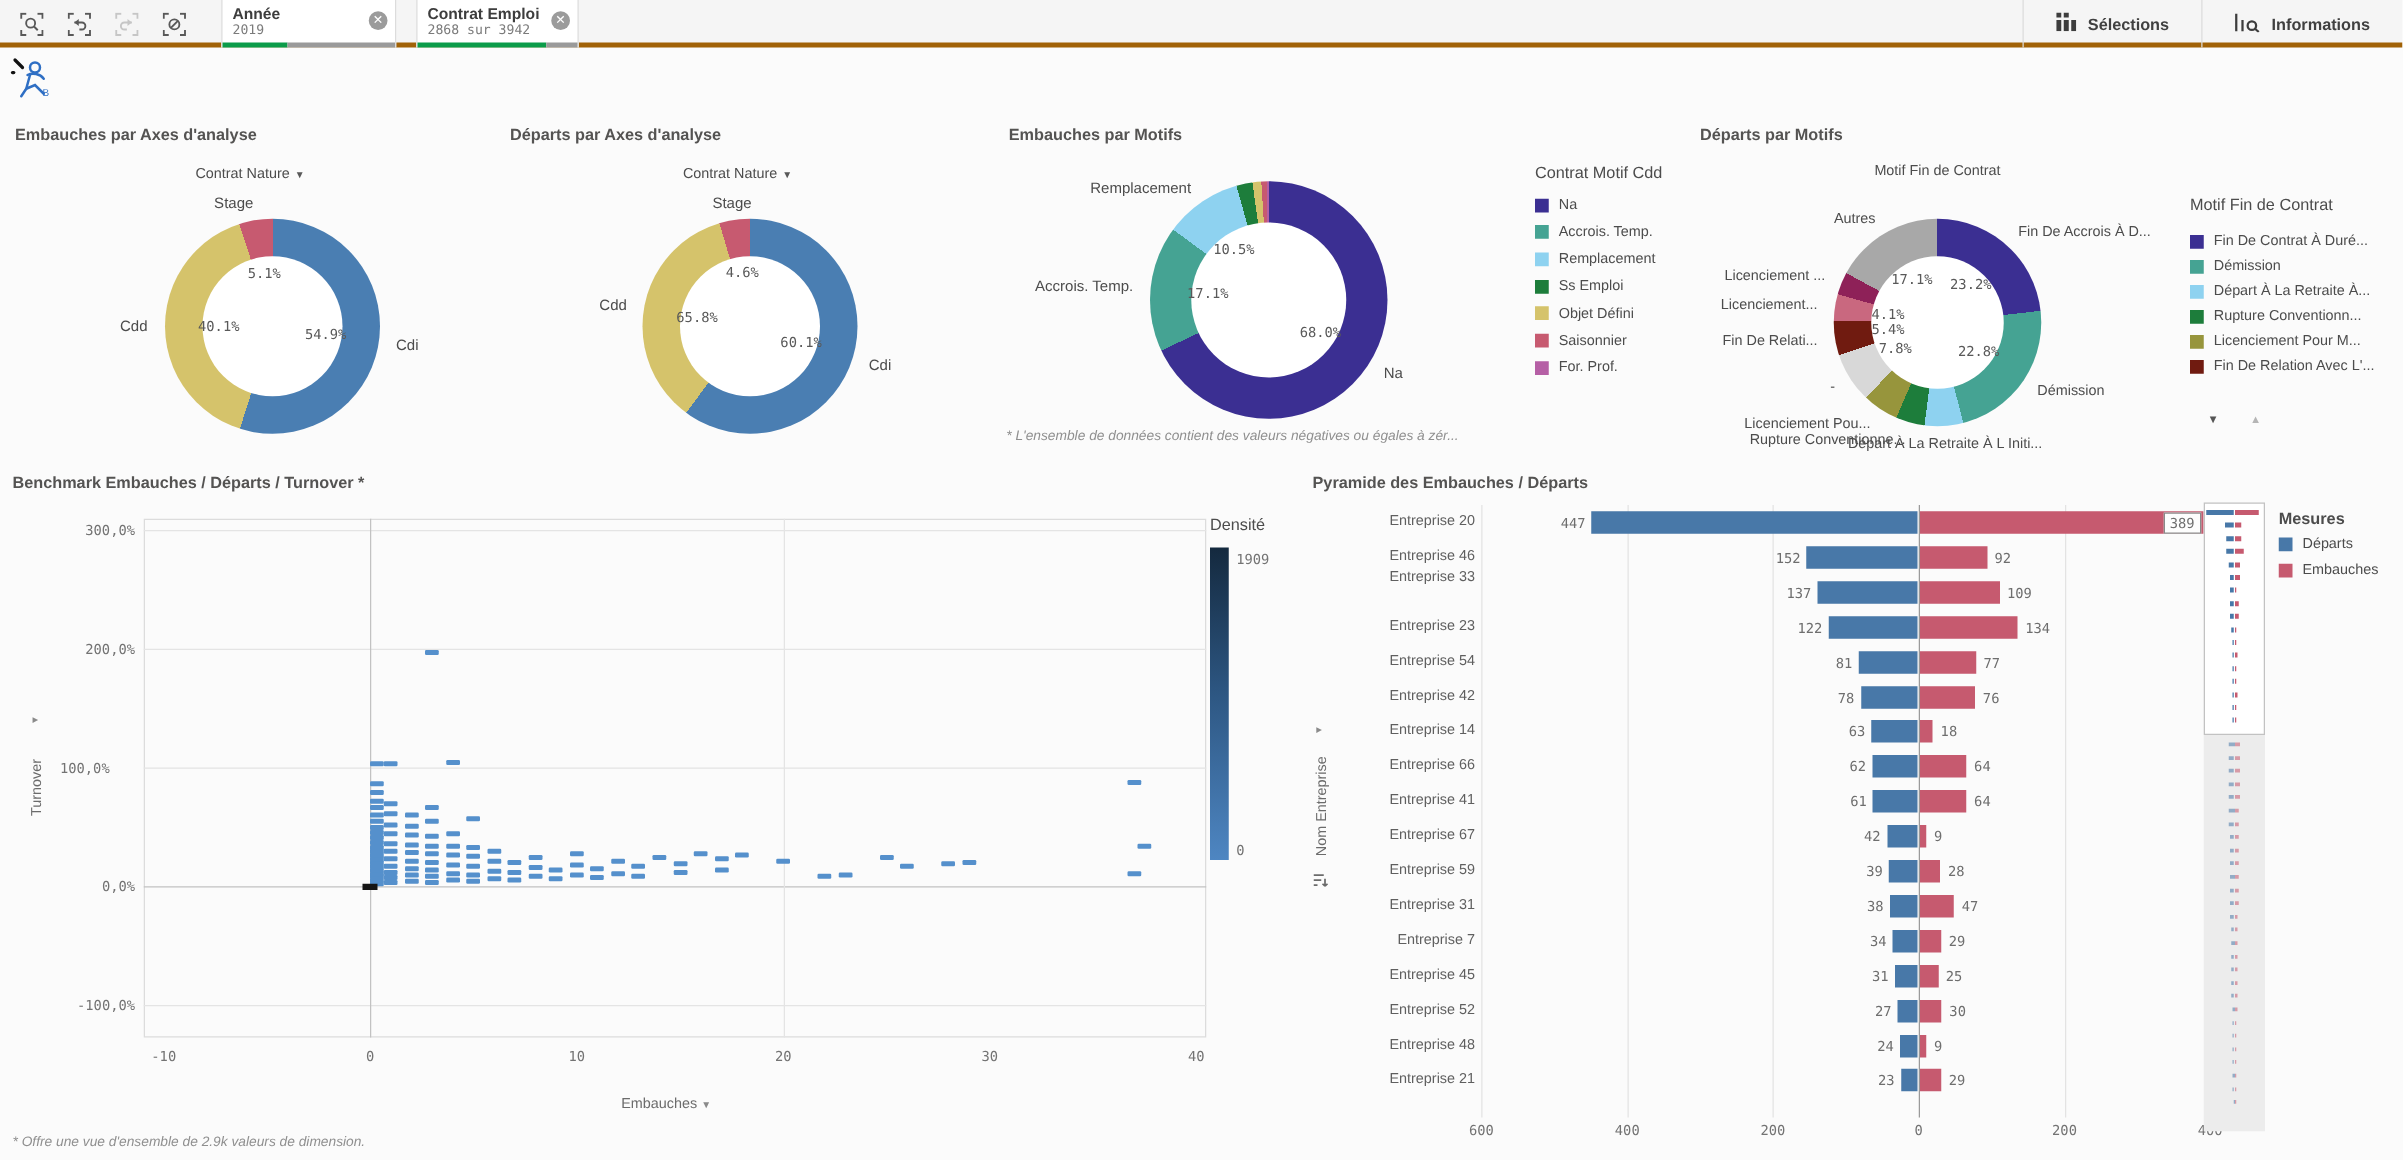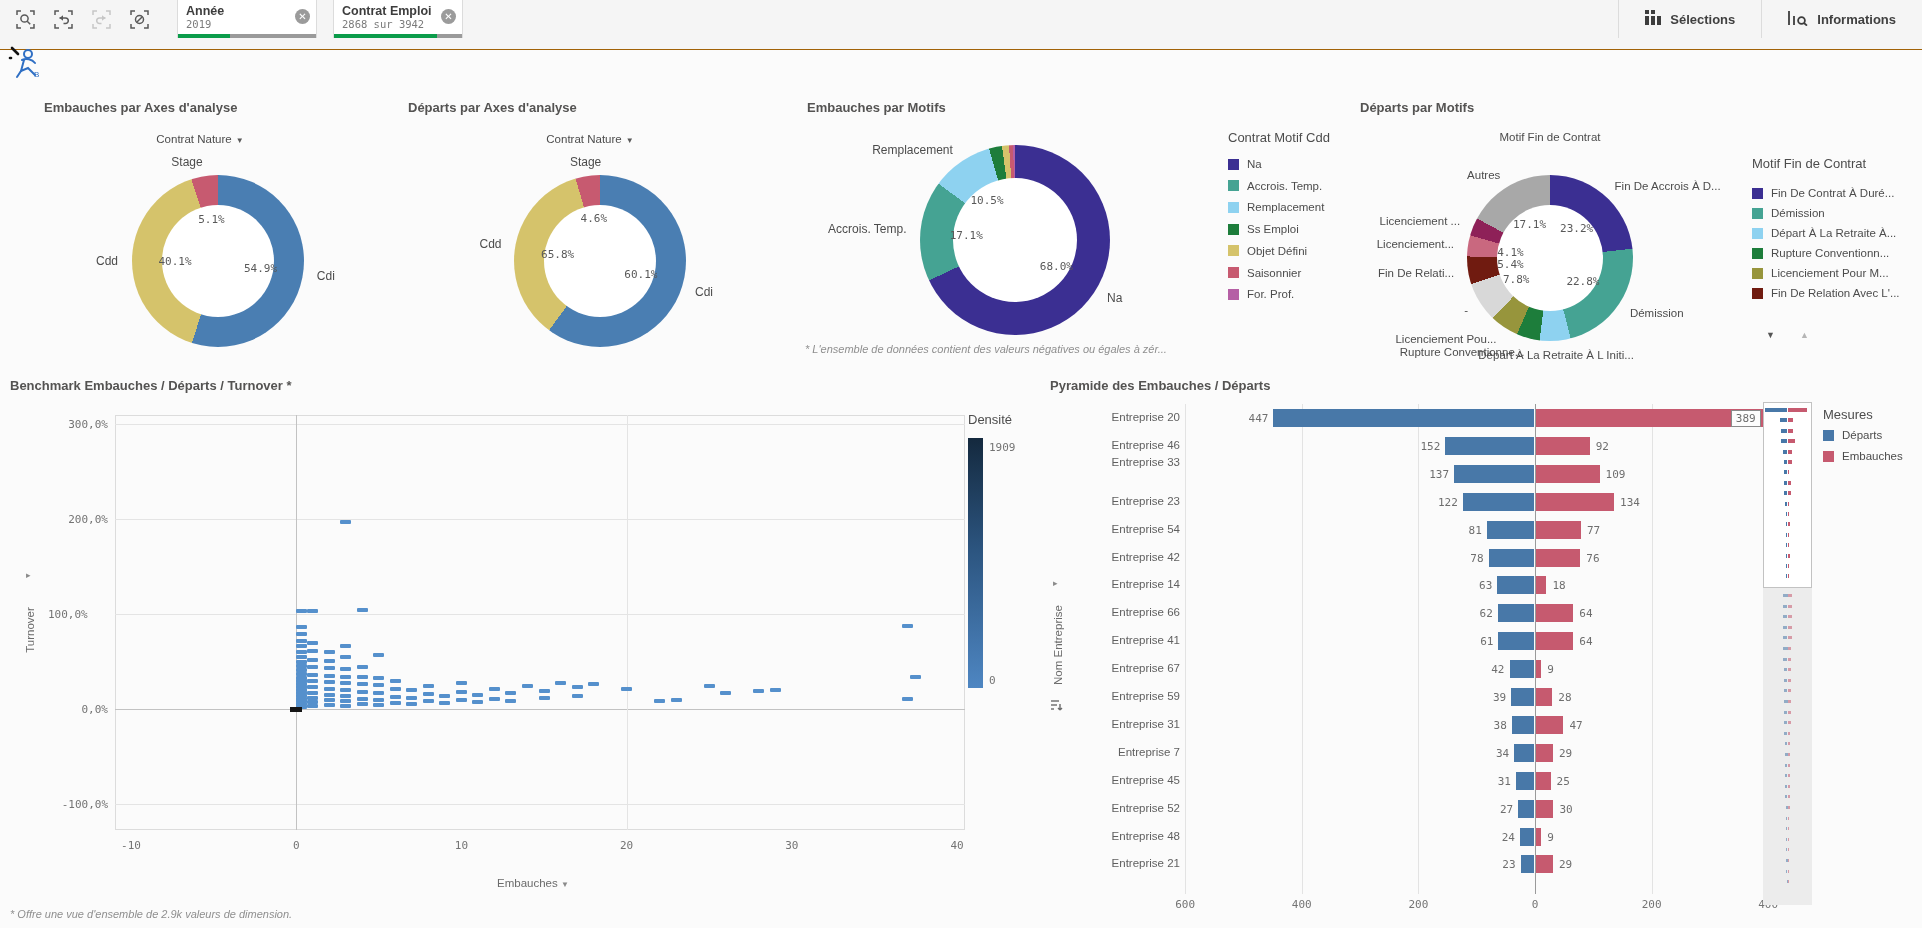--- a/index.html
+++ b/index.html
@@ -2,22 +2,22 @@
 <html><head>
 <meta charset="utf-8">
 <style>
   * { margin:0; padding:0; box-sizing:border-box; }
   html,body { width:1922px; height:928px; overflow:hidden; background:#fbfbfb;
               font-family:"Liberation Sans", sans-serif; }
   #stage { position:relative; width:1922px; height:928px; }
   .abs { position:absolute; }
 
   
-  .toolbar { position:absolute; left:0; top:0; width:1922px; height:50px;
-             background:#f5f5f5; border-bottom:1px solid #a16207; }
+  .toolbar { position:absolute; left:0; top:0; width:1922px; height:38px;
+             background:#f5f5f5; border-bottom:4px solid #a16207; }
   .tb-icons { position:absolute; left:6px; top:0; height:38px; display:flex; align-items:center; }
   .tb-btn { width:38px; height:38px; display:flex; align-items:center; justify-content:center; cursor:pointer; }
   .chip { position:absolute; top:0; height:38px; background:#ffffff;
           border-left:1px solid #dcdcdc; border-right:1px solid #dcdcdc; }
   .chip-title { font-weight:bold; font-size:12.5px; color:#3d3d3d; padding:4px 8px 0 8px; white-space:nowrap; }
   .chip-sub { font-family:"DejaVu Sans Mono",monospace; font-size:10.5px; color:#7b7b7b; padding:0 8px; white-space:nowrap; }
   .chip-x { position:absolute; right:6px; top:9px; width:15px; height:15px; border-radius:50%;
             background:#9b9b9b; color:#fff; font-size:10px; line-height:15px; text-align:center; cursor:pointer; }
   .chip-bar { position:absolute; left:0; bottom:0; height:4px; width:100%; display:flex; }
   .chip-bar .g { background:#0b9c4a; height:4px; }
@@ -149,40 +149,40 @@
       <g stroke="#2f6fc4" stroke-width="2" fill="none" stroke-linecap="round">
         <circle cx="20" cy="10" r="4" fill="#fbfbfb"></circle>
         <path d="M14 16 C18 14, 24 15, 27 19"></path>
         <path d="M16 16 L13 27 L20 24 L27 31"></path>
         <path d="M13 27 L9 33"></path>
       </g>
       <text x="26" y="33" font-size="8" fill="#2f6fc4" font-family="Liberation Sans">B</text>
     </svg>
   </div>
 
-  <div class="chart-title" style="left:12px; top:100px;margin-left:32px;">Embauches par Axes d'analyse</div>
+  <div class="chart-title" style="left:12px; top:100px;">Embauches par Axes d'analyse</div>
   <div class="chart-title" style="left:408px; top:100px;">Départs par Axes d'analyse</div>
   <div class="chart-title" style="left:807px; top:100px;">Embauches par Motifs</div>
   <div class="chart-title" style="left:1360px; top:100px;">Départs par Motifs</div>
   <div class="chart-title" style="left:10px; top:378px;">Benchmark Embauches / Départs / Turnover *</div>
   <div class="chart-title" style="left:1050px; top:378px;">Pyramide des Embauches / Départs</div>
 
   <div class="dim-selector" style="left:130px; top:133px; width:140px;">
     <span>Contrat Nature</span><span class="caret">▼</span>
   </div>
   <div class="dim-selector" style="left:520px; top:133px; width:140px;">
     <span>Contrat Nature</span><span class="caret">▼</span>
   </div>
   <div class="dim-selector" style="left:1470px; top:131px; width:160px;">
     <span>Motif Fin de Contrat</span>
   </div>
 
   <div class="legend-title" style="left:1228px; top:130px; font-size:13px;">Contrat Motif Cdd</div>
   <div class="legend-title" style="left:1752px; top:156px; font-size:13px;">Motif Fin de Contrat</div>
-  <div class="legend-title" style="left:1823px; top:407px; font-size:13px;">Mesures</div>
+  <div class="legend-title" style="left:1823px; top:407px; font-size:13px;font-weight:bold;">Mesures</div>
 
   <div class="abs" style="left:1766px; top:330px; font-size:9px; color:#555; cursor:pointer;">▼</div>
   <div class="abs" style="left:1800px; top:330px; font-size:9px; color:#b5b5b5;">▲</div>
 
   <div class="footnote" style="left:805px; top:343px;">* L'ensemble de données contient des valeurs négatives ou égales à zér...</div>
   <div class="footnote" style="left:10px; top:908px;">* Offre une vue d'ensemble de 2.9k valeurs de dimension.</div>
 
   <div class="abs axis-label" style="left:30px; top:630px; transform:translate(-50%,-50%) rotate(-90deg);"><span>Turnover</span></div>
   <div class="abs" style="left:26px; top:570px; font-size:9px; color:#8a8a8a;">▸</div>
   <div class="abs axis-label" style="left:497px; top:877px;"><span>Embauches</span> <span style="font-size:8px; color:#8a8a8a;">▼</span></div>

